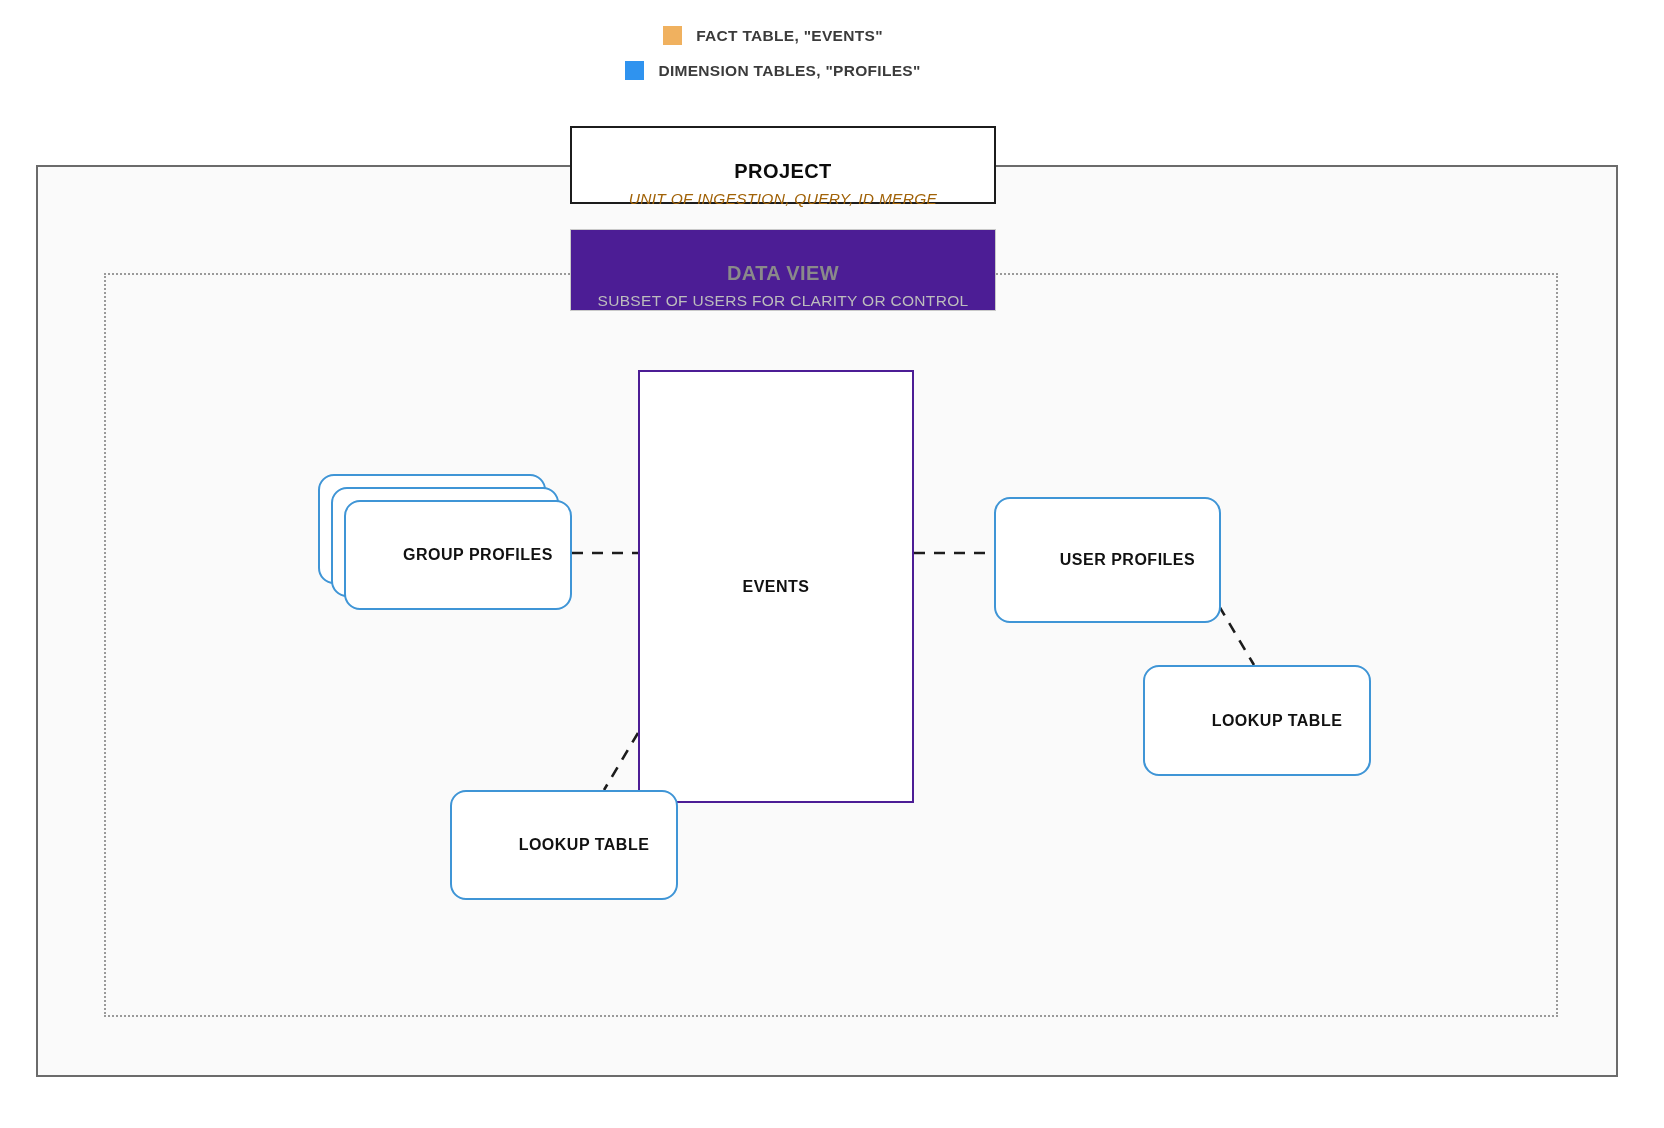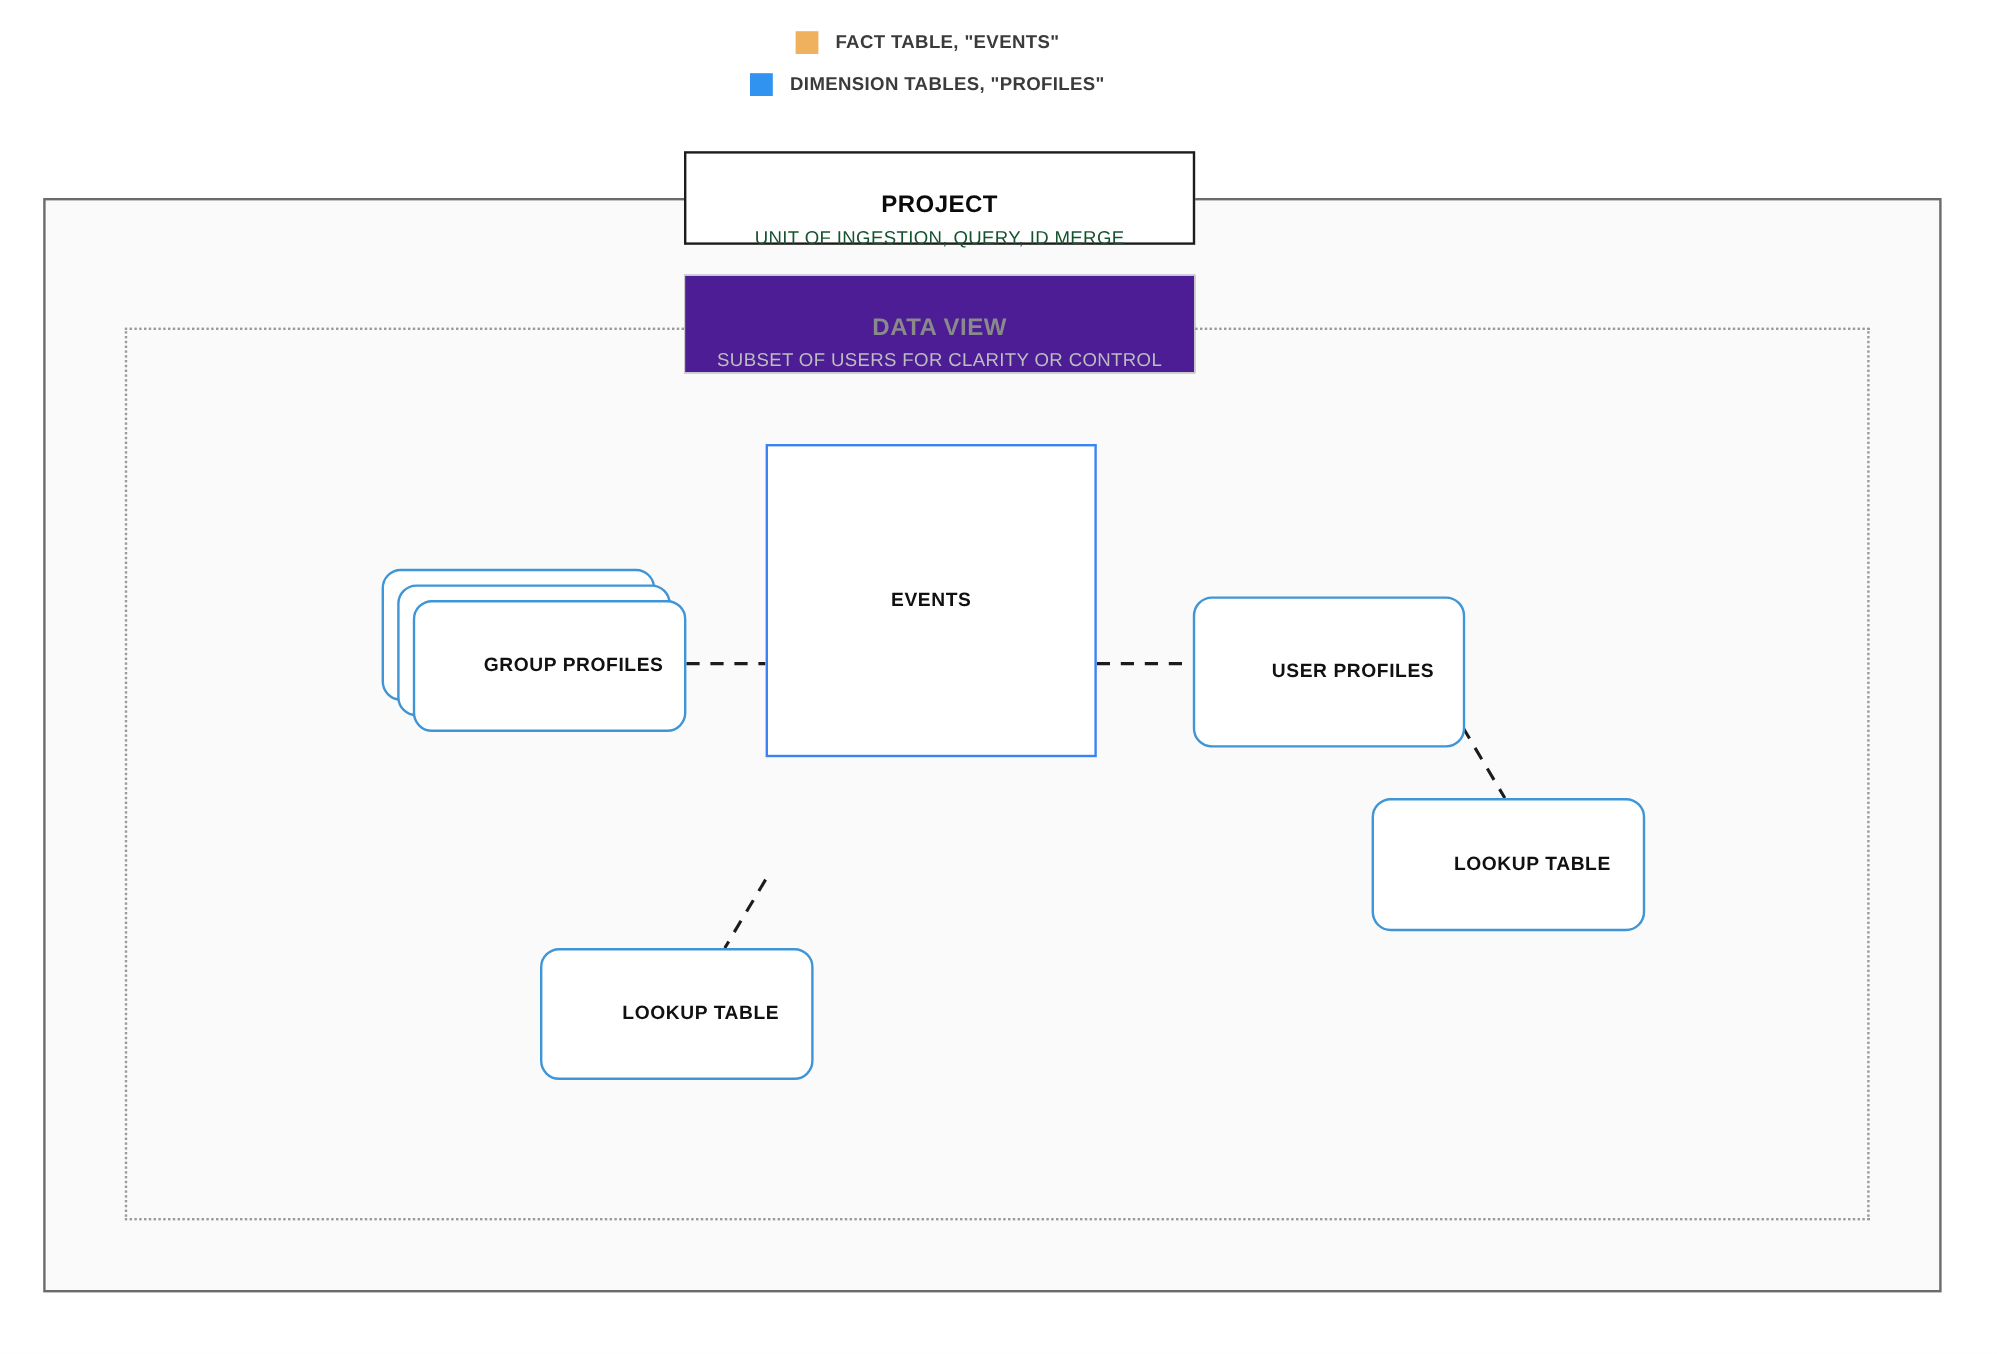--- a/index.html
+++ b/index.html
@@ -96,41 +96,41 @@
   }
 
   #project-box {
     left: 570px;
     top: 126px;
     width: 426px;
     height: 78px;
     border: 2px solid #1c1c1c;
   }
   #project-box .hdr-title { color: #0b0b0b; }
-  #project-box .hdr-sub { color: #14532d; }
+  #project-box .hdr-sub { color: #a16207; font-style: italic; }
 
   #dataview-box {
     left: 570px;
     top: 229px;
     width: 426px;
     height: 82px;
     border: 1.5px solid #c9c9c9;
     background: #4c1d95;
   }
   #dataview-box .hdr-title { color: #8a8a8a; }
   #dataview-box .hdr-sub { color: #bdbdbd; }
 
   
   .events-box {
     position: absolute;
     left: 638px;
     top: 370px;
     width: 276px;
-    height: 261px;
-    border: 2px solid #3b82f6;
+    height: 433px;
+    border: 2px solid #4c1d95;
     background: #ffffff;
     box-sizing: border-box;
     display: flex;
     align-items: center;
     justify-content: center;
   }
   .events-label {
     font-size: 16px;
     font-weight: bold;
     letter-spacing: 0.5px;

